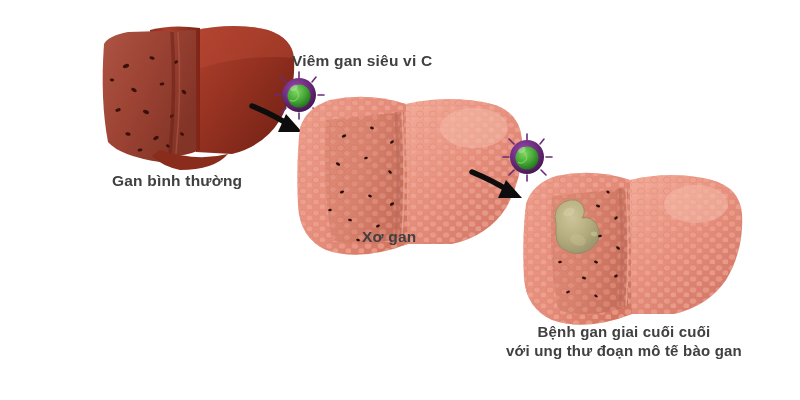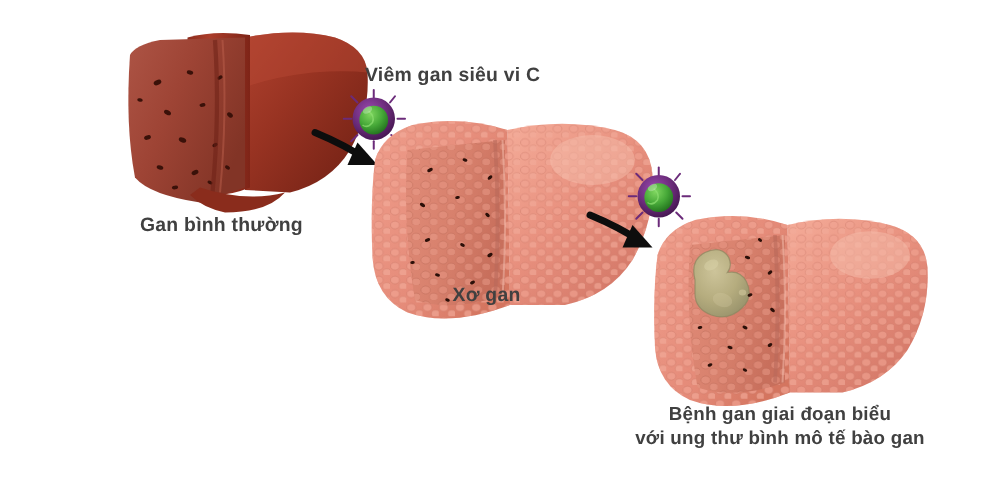--- a/index.html
+++ b/index.html
@@ -283,15 +283,15 @@
   </g>
 </svg>
 
 <div class="label" id="label-normal">Gan bình thường</div>
 
 <div class="label" id="label-hepc">Viêm gan siêu vi C</div>
 
 <div class="label" id="label-cirrhosis">Xơ gan</div>
 
 <div class="label" id="label-endstage">
-  <span>Bệnh gan giai đoạn biểu</span>
-  <span>với ung thư bình mô tế bào gan</span>
+  <span>Bệnh gan giai cuối cuối</span>
+  <span>với ung thư đoạn mô tế bào gan</span>
 </div>
 
 </body></html>

